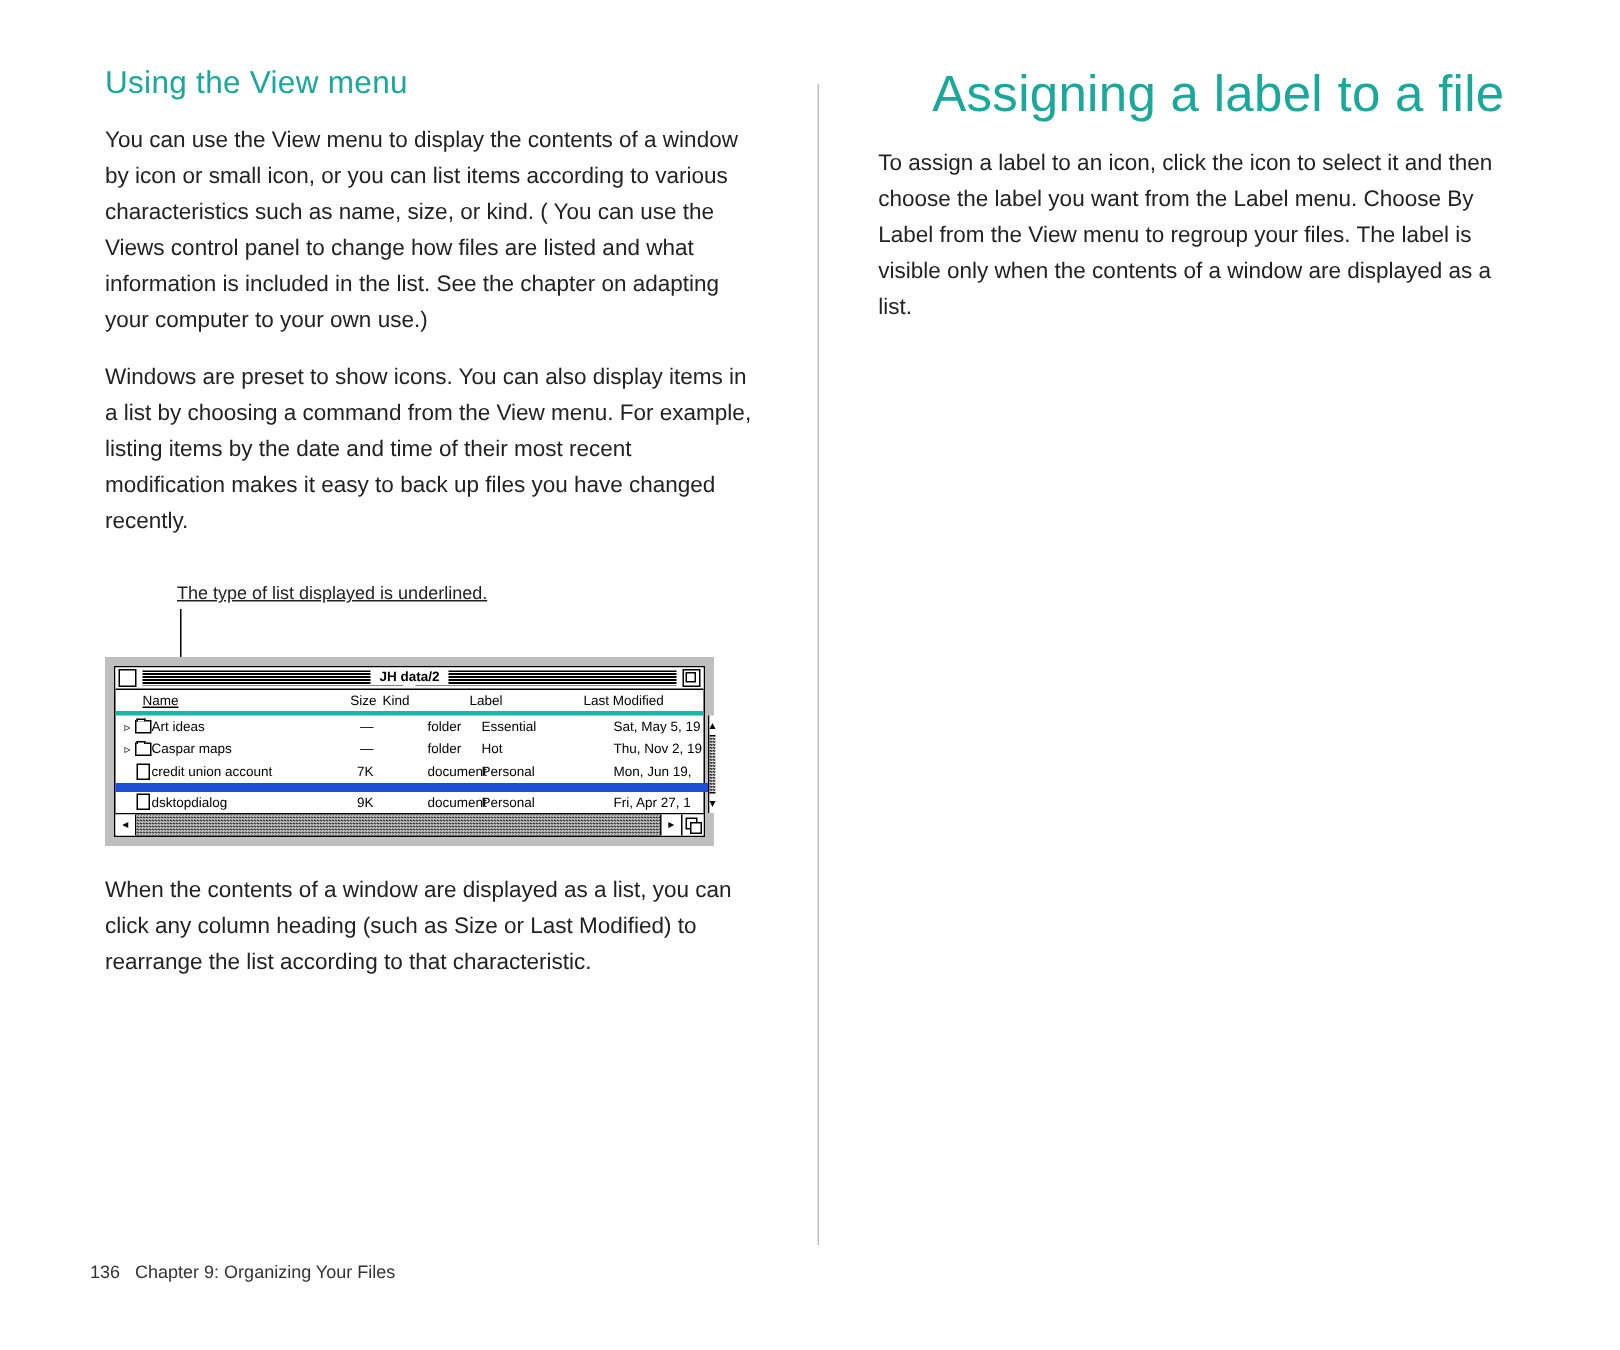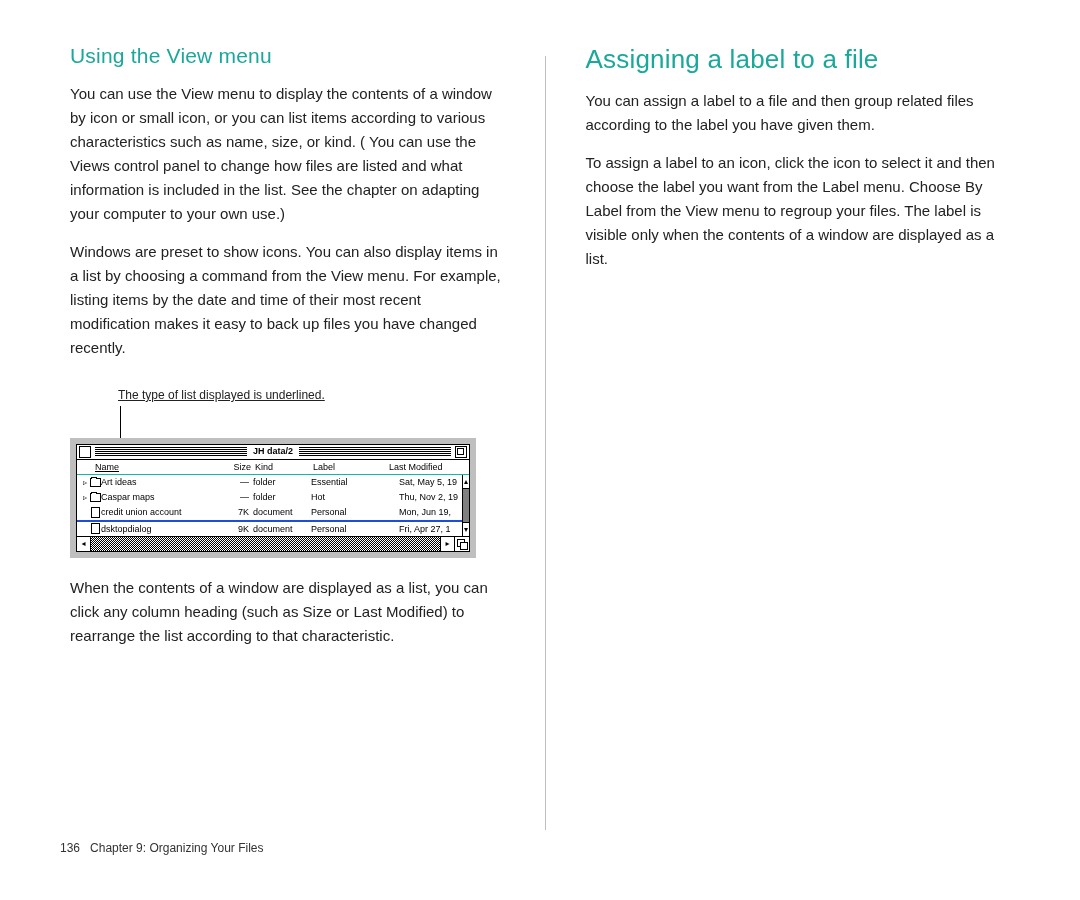--- a/index.html
+++ b/index.html
@@ -29,21 +29,21 @@
     margin-top: 12px;
     margin-bottom: 40px;
   }
   h2, h1 {
     font-weight: 400;
     margin: 0 0 14px 0;
     color: #1aa89a; 
     letter-spacing: 0.2px;
   }
   h2 { font-size: 21px; }
-  h1 { font-size: 26px; }
+  h1 { font-size: 34px; margin-left: 36px; }
   p.body {
     font-size: 15px;
     line-height: 1.6;
     margin: 0 0 14px 0;
     color: #222;
   }
   .figure {
     margin: 28px 0 18px 0;
   }
   .caption {
@@ -118,21 +118,21 @@
     left: 50%;
     transform: translateX(-50%);
     top: 1px;
     background: #fff;
     padding: 0 6px;
     font-weight: bold;
     font-size: 9px;
   }
   .headers {
     display: flex;
-    border-bottom: 1px solid #14b8a6;
+    border-bottom: 3px solid #14b8a6;
     padding: 2px 4px 2px 18px;
     font-size: 9px;
   }
   .headers span:nth-child(1){ width:120px; text-decoration: underline; }
   .headers span:nth-child(2){ width:36px; text-align:right; padding-right:4px;}
   .headers span:nth-child(3){ width:58px; }
   .headers span:nth-child(4){ width:76px; }
   .headers span:nth-child(5){ flex:1; }
   .list-body {
     display: flex;
@@ -144,24 +144,24 @@
     display: flex;
     padding: 1px 4px 1px 4px;
     font-size: 9px;
     align-items: center;
     height: 13px;
   }
   .row .arrow { width: 8px; text-align:center; font-size:8px;}
   .row .icon  { width: 12px; display:inline-flex; justify-content:center;}
   .row .name  { width: 112px; white-space:nowrap; overflow:hidden;}
   .row .size  { width: 36px; text-align:right; padding-right:4px;}
-  .row .kind  { width: 58px;}
+  .row .kind  { width: 36px; margin-left: 32px;}
   .row .label { width: 58px;}
   .row .mod   { flex:1; white-space:nowrap; overflow:hidden;margin-left:30px;}
-  .row.clipped { border-top: 2px solid #1d4ed8; height:12px; overflow:hidden;}
+  .row.clipped { border-top: 6px solid #1d4ed8; height:12px; overflow:hidden;}
   .scrollbar {
     width: 14px;
     border-left: 1px solid #000;
     display: flex;
     flex-direction: column;
   }
   .scrollbar .sbbtn {
     height: 13px;
     border-bottom: 1px solid #000;
     display:flex; align-items:center; justify-content:center;
@@ -321,21 +321,20 @@
       </div>
     </div>
 
     <p class="body">When the contents of a window are displayed as a list, you can click any column heading (such as Size or Last Modified) to rearrange the list according to that characteristic.</p>
   </div>
 
   <div class="divider"></div>
 
   <div class="col">
     <h1>Assigning a label to a file</h1>
-    <p class="body">You can assign a label to a file and then group related files according to the label you have given them.</p>
     <p class="body">To assign a label to an icon, click the icon to select it and then choose the label you want from the Label menu.  Choose By Label from the View menu to regroup your files. The label is visible only when the contents of a window are displayed as a list.</p>
   </div>
 
   <div class="footer">
     <span>136</span>&nbsp;&nbsp;
     <span>Chapter 9: Organizing Your Files</span>
   </div>
 </div>
 
 </body></html>

